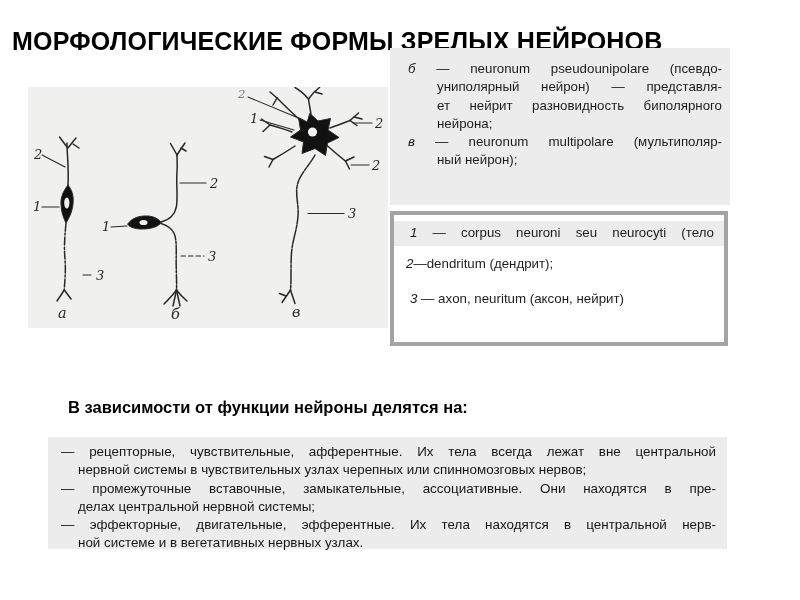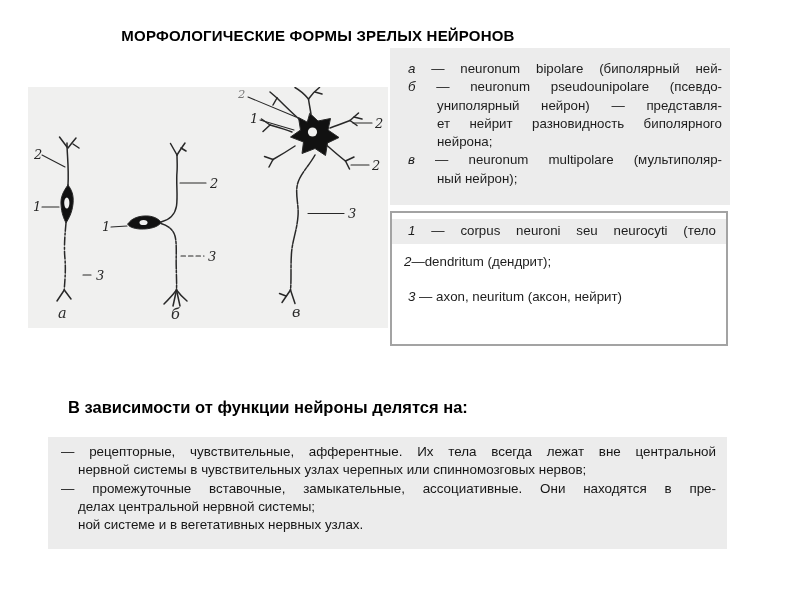--- a/index.html
+++ b/index.html
@@ -1,22 +1,22 @@
 <!DOCTYPE html>
 <html><head>
 <meta charset="utf-8">
 <style>
   html,body{margin:0;padding:0;}
   body{
     width:800px;height:600px;position:relative;background:#ffffff;
     font-family:"Liberation Sans",sans-serif;color:#1c1c1c;overflow:hidden;
   }
   .title{
-    position:absolute;top:27px;left:0;width:636px;text-align:center;
-    font-size:15px;font-weight:bold;color:#000;letter-spacing:.2px;white-space:nowrap;
+    position:absolute;top:27px;left:12px;width:636px;text-align:center;
+    font-size:25px;font-weight:bold;color:#000;letter-spacing:.2px;white-space:nowrap;
   }
   
   .figure{
     position:absolute;left:28px;top:87px;width:360px;height:241px;
     background:#f0f0ef;
   }
   .figure svg{position:absolute;left:0;top:0;}
   .num{font-family:"DejaVu Serif",serif;font-style:italic;font-size:13px;fill:#262626;}
   .num-faint{opacity:.6;font-size:11.5px;}
   .letter{font-family:"DejaVu Serif",serif;font-style:italic;font-size:14.5px;fill:#2c2c2c;}
@@ -28,21 +28,21 @@
     font-size:13.3px;line-height:18.3px;color:#1d1d1d;
   }
   .ln{min-height:18.3px;}
   .j{text-align:justify;text-align-last:justify;}
   .cont{padding-left:29px;}
   .i{font-style:italic;}
 
   
   .box-items{
     position:absolute;left:390px;top:211px;width:338px;height:135px;
-    background:#ffffff;border:2px solid #a3a3a3;box-sizing:border-box;
+    background:#ffffff;border:4px solid #a3a3a3;box-sizing:border-box;
     font-size:13.3px;line-height:18px;color:#1d1d1d;
   }
   .band{background:#ececec;margin-top:6px;padding:3px 10px 4px 16px;}
   .band .cont{padding-left:17px;}
   .item2{margin-top:9px;padding-left:12px;}
   .item3{margin-top:16px;padding-left:16px;}
 
   .subheading{
     position:absolute;left:68px;top:398px;font-size:16.5px;font-weight:bold;
     color:#000;white-space:nowrap;
@@ -145,21 +145,20 @@
     <text class="num num-faint" x="210" y="11">2</text>
     <text class="num" x="222" y="36">1</text>
     <text class="num" x="347" y="41">2</text>
     <text class="num" x="344" y="83">2</text>
     <text class="num" x="320" y="131">3</text>
     <text class="letter" x="264" y="230">в</text>
   </svg>
 </div>
 
 <div class="box-a">
-  <div class="ln j"><span class="i">а</span> <span>— neuronum bipolare (биполярный ней-</span></div>
   <div class="ln j"><span class="i">б</span> <span>— neuronum pseudounipolare (псевдо-</span></div>
   <div class="ln cont j"><span>униполярный нейрон) — представля-</span></div>
   <div class="ln cont j"><span>ет нейрит разновидность биполярного</span></div>
   <div class="ln cont"><span>нейрона;</span></div>
   <div class="ln j"><span class="i">в</span> <span>— neuronum multipolare (мультиполяр-</span></div>
   <div class="ln cont"><span>ный нейрон);</span></div>
 </div>
 
 <div class="box-items">
   <div class="band">
@@ -169,14 +168,15 @@
   <div class="ln item3"><span class="i">3</span> <span>— axon, neuritum (аксон, нейрит)</span></div>
 </div>
 
 <div class="subheading">В зависимости от функции нейроны делятся на:</div>
 
 <div class="box-fn">
   <div class="ln j"><span>—</span> <span>рецепторные, чувствительные, афферентные. Их тела всегда лежат вне центральной</span></div>
   <div class="ln fn-cont"><span>нервной системы в чувствительных узлах черепных или спинномозговых нервов;</span></div>
   <div class="ln j"><span>—</span> <span>промежуточные вставочные, замыкательные, ассоциативные. Они находятся в пре-</span></div>
   <div class="ln fn-cont"><span>делах центральной нервной системы;</span></div>
+  <div class="ln j"><span>—</span> <span>эффекторные, двигательные, эфферентные. Их тела находятся в центральной нерв-</span></div>
   <div class="ln fn-cont"><span>ной системе и в вегетативных нервных узлах.</span></div>
 </div>
 
 </body></html>

